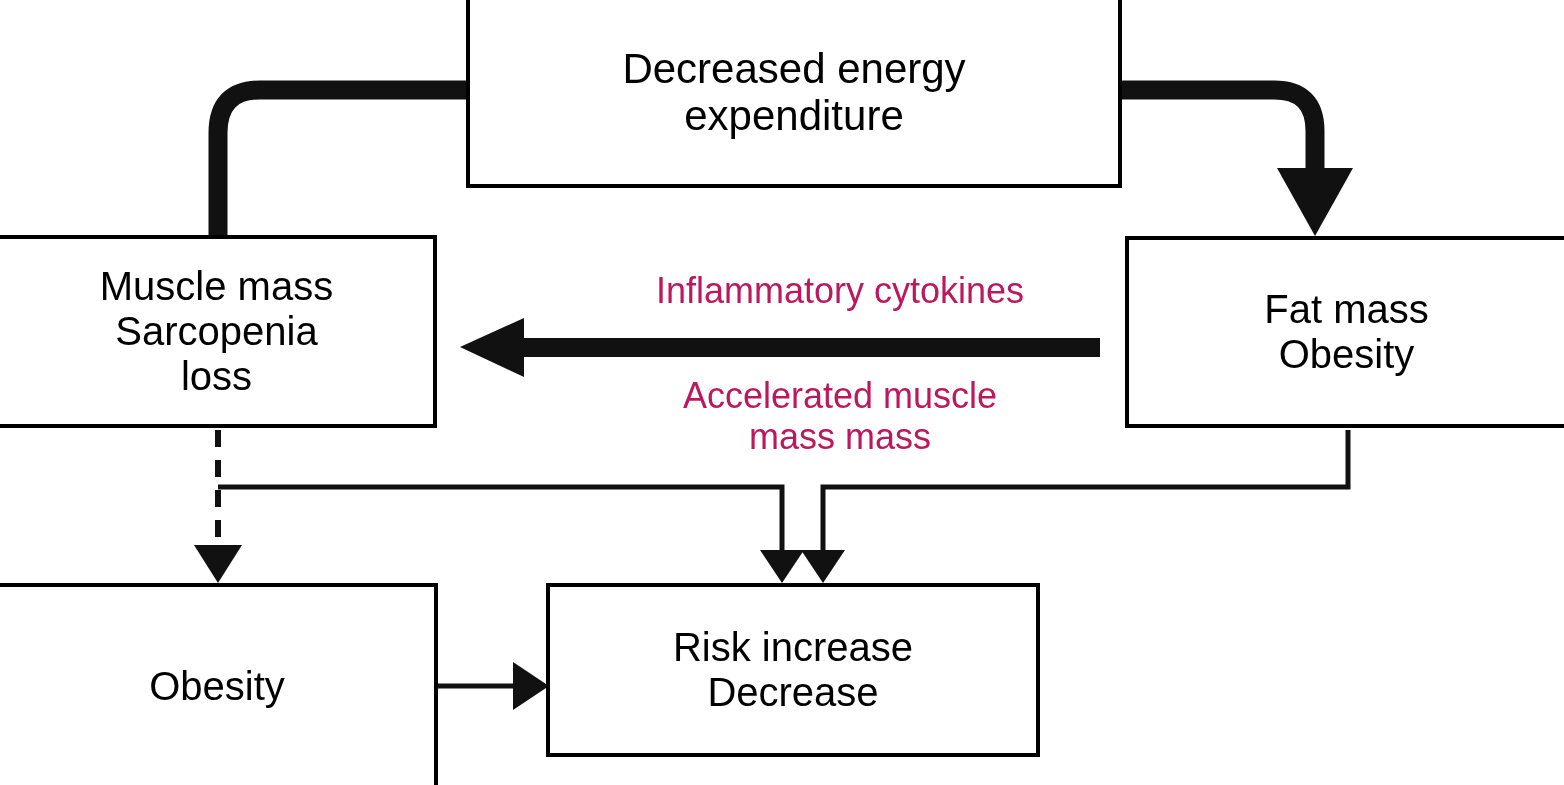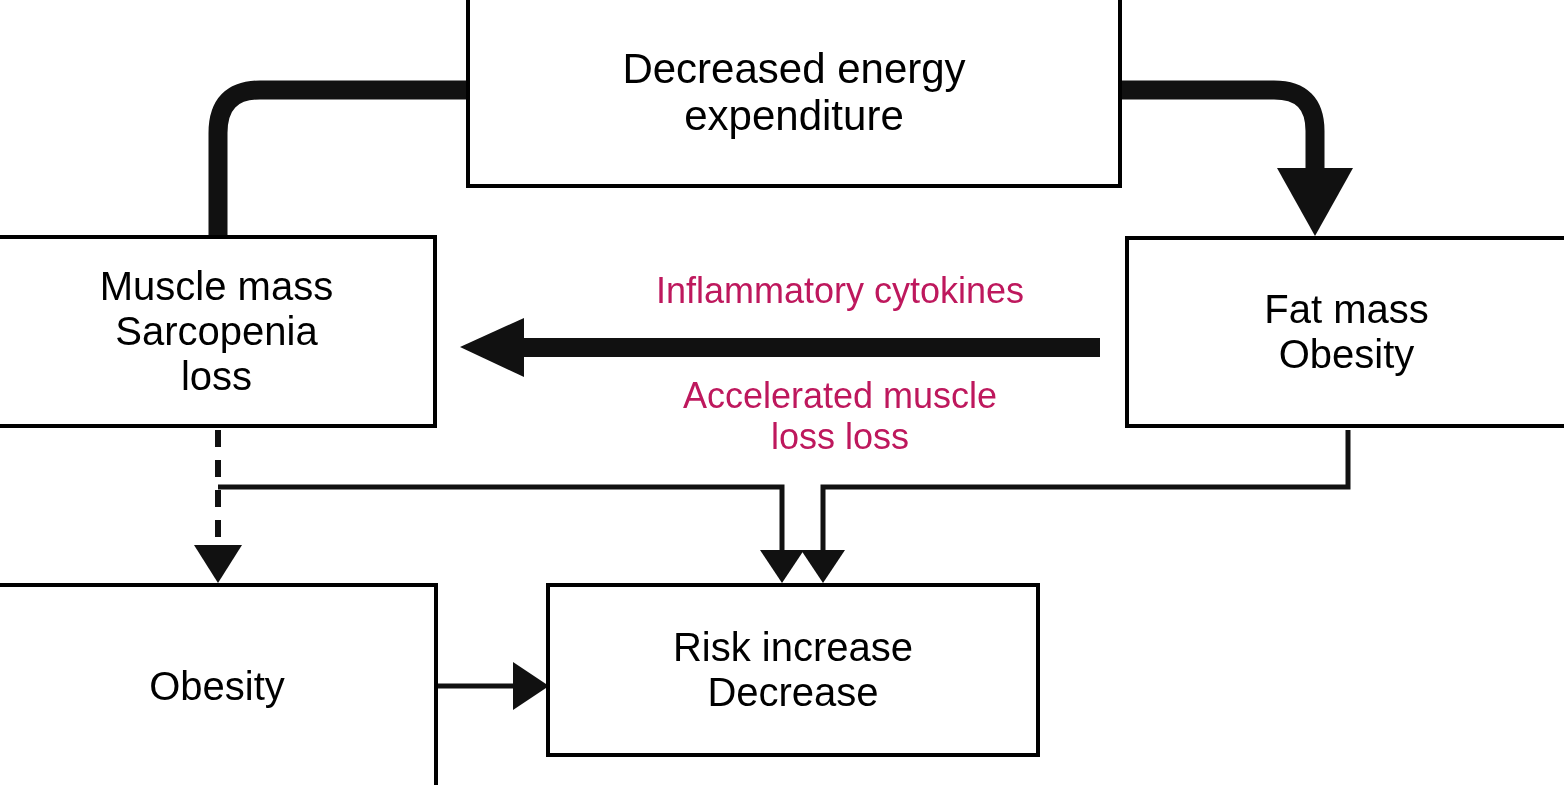--- a/index.html
+++ b/index.html
@@ -132,15 +132,15 @@
   </div>
 
   <div class="node-box" id="node-risk-fracture">
     <span class="node-line">Risk increase</span>
     <span class="node-line">Decrease</span>
   </div>
 
   <div class="edge-label" id="label-inflammatory">Inflammatory cytokines</div>
 
   <div class="edge-label" id="label-accelerated">Accelerated muscle
-loss loss</div>
+mass mass</div>
 
 </div>
 
 </body></html>

